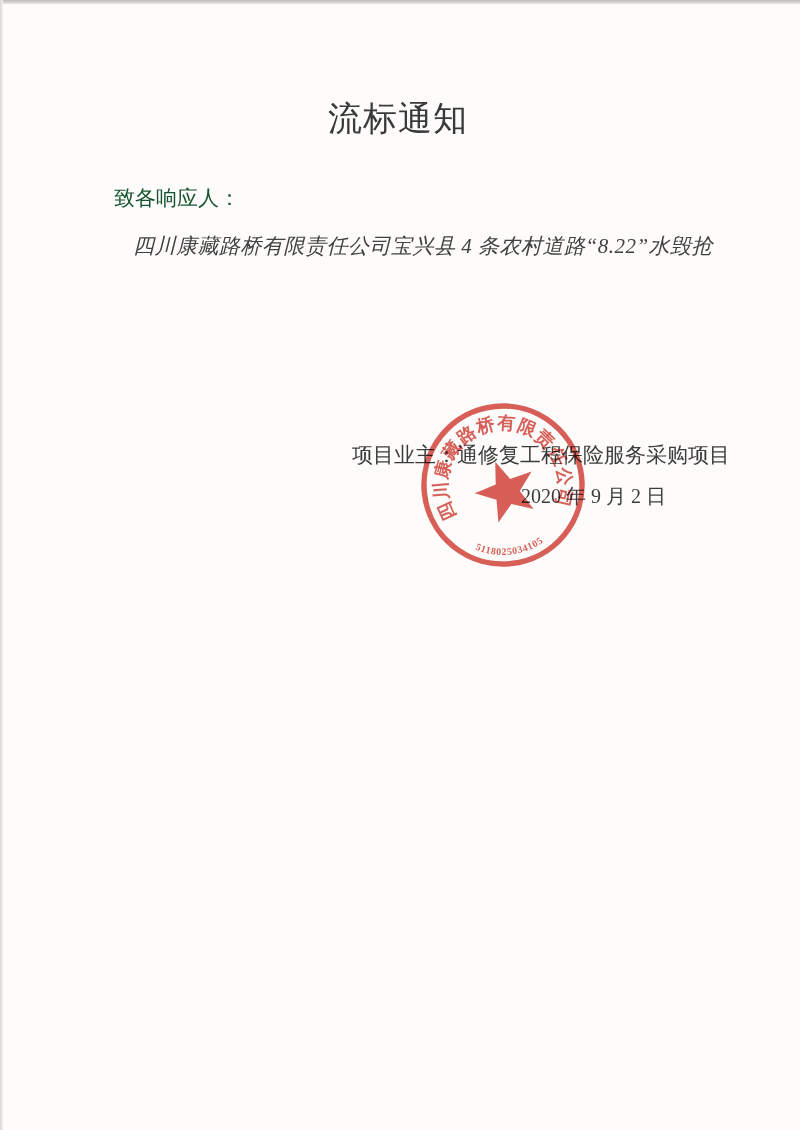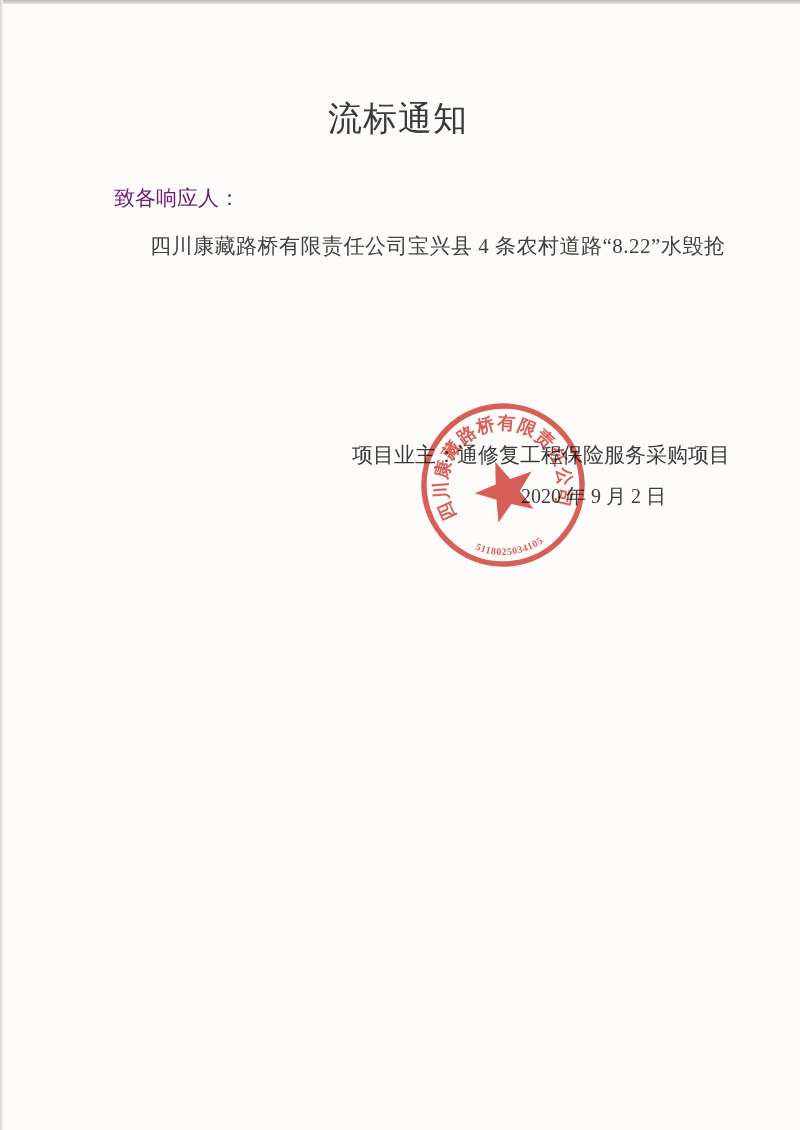--- a/index.html
+++ b/index.html
@@ -21,25 +21,25 @@
     background: linear-gradient(90deg, #d8d6d3, #f4f2ef);
   }
   .doc-title {
     position: absolute; top: 96px; left: 0; width: 796px;
     margin: 0; text-align: center;
     font-size: 34px; font-weight: normal; letter-spacing: 1px;
     color: #3a3a3a;
   }
   .salutation {
     position: absolute; top: 184px; left: 114px;
-    font-size: 21px; line-height: 28px; color: #701a75;
+    font-size: 21px; line-height: 28px; color: #14532d;
   }
   .body-block {
-    position: absolute; top: 224px; left: 112px; width: 590px;
-    font-size: 21px; color: #414141;
+    position: absolute; top: 224px; left: 95px; width: 590px;
+    font-size: 21px; color: #414141; font-style: italic;
   }
   .body-line { line-height: 45px; white-space: nowrap; letter-spacing: 0.5px; }
   .body-line:first-child { padding-left: 38px; }
   .signature-line {
     position: absolute; top: 441px; left: 352px;
     font-size: 21px; line-height: 28px; color: #3c3c3c; white-space: nowrap;
   }
   .date-line {
     position: absolute; top: 483px; left: 521px;
     font-size: 20px; line-height: 26px; color: #3c3c3c; white-space: nowrap;

